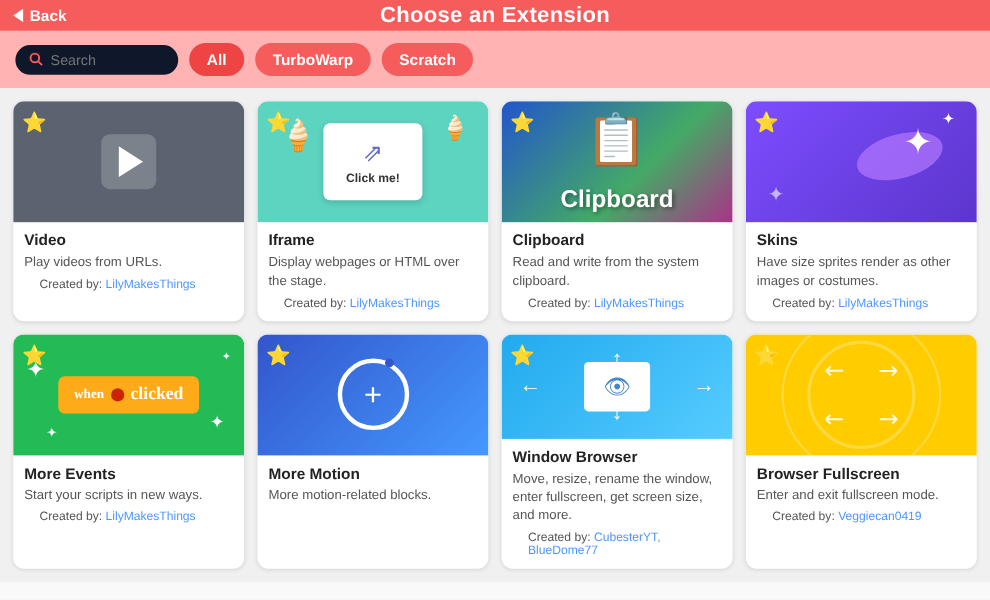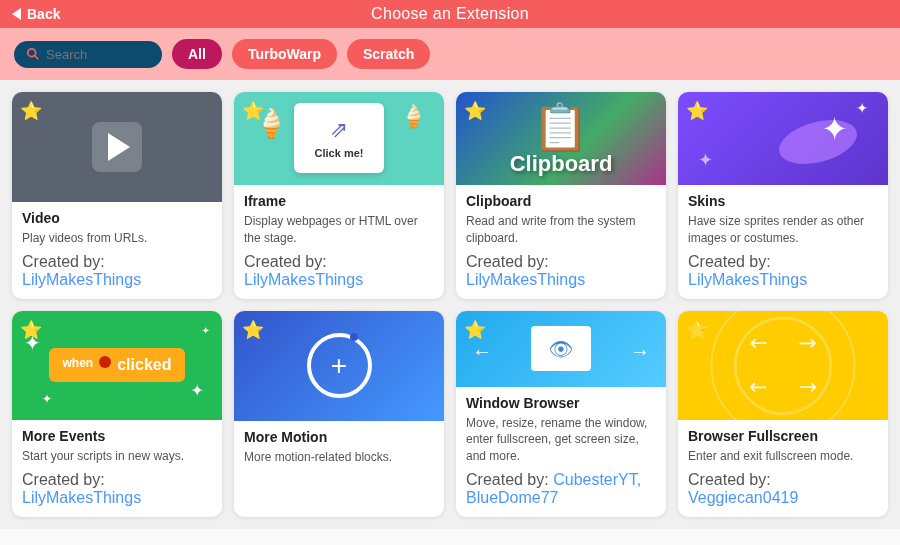--- a/index.html
+++ b/index.html
@@ -9,22 +9,22 @@
     .header {
       background: #f75c5c;
       height: 28px;
       display: flex;
       align-items: center;
       justify-content: center;
       position: relative;
     }
     .header-title {
       color: white;
-      font-size: 16px;
-      font-weight: 400;
+      font-size: 20px;
+      font-weight: 700;
       letter-spacing: 0.3px;
     }
     .back-btn {
       position: absolute;
       left: 12px;
       display: flex;
       align-items: center;
       gap: 6px;
       color: white;
       font-size: 14px;
@@ -46,21 +46,21 @@
       background: #ffb3b3;
       height: 52px;
       display: flex;
       align-items: center;
       padding: 0 14px;
       gap: 10px;
     }
     .search-box {
       display: flex;
       align-items: center;
-      background: #0c4a6e;
+      background: #0f172a;
       border-radius: 20px;
       padding: 6px 12px;
       gap: 6px;
       width: 148px;
     }
     .search-icon-svg {
       width: 14px;
       height: 14px;
       color: #f75c5c;
     }
@@ -74,21 +74,21 @@
     }
     .filter-btn {
       border: none;
       border-radius: 20px;
       padding: 7px 16px;
       font-size: 14px;
       font-weight: 600;
       cursor: pointer;
     }
     .filter-btn.active-all {
-      background: #be185d;
+      background: #ef4444;
       color: white;
     }
     .filter-btn.active-scratch {
       background: #f75c5c;
       color: white;
     }
     .filter-btn.active-turbowarp {
       background: #f75c5c;
       color: white;
     }
@@ -142,22 +142,23 @@
     }
 
     .card-desc {
       font-size: 12px;
       color: #555;
       line-height: 1.4;
       margin-bottom: 6px;
     }
 
     .card-creator {
-      font-size: 16px;
+      font-size: 11px;
       color: #555;
+      margin-left: 14px;
     }
 
     .card-creator a {
       color: #4c97ff;
       text-decoration: none;
     }
 
     
     .bg-video {
       background: #5c6370;
@@ -266,27 +267,28 @@
       display: flex;
       align-items: center;
       justify-content: center;
       overflow: hidden;
     }
     .when-clicked-block {
       background: #ffab19;
       border-radius: 6px;
       padding: 8px 14px;
       display: flex;
-      align-items: flex-start;
+      align-items: center;
       gap: 6px;
       font-size: 13px;
       font-weight: 700;
       color: white;
       position: relative;
       z-index: 1;
+      font-family: Liberation Serif, serif;
     }
     .red-dot {
       width: 12px;
       height: 12px;
       background: #cc2200;
       border-radius: 50%;
     }
 
     .bg-motion {
       background: linear-gradient(135deg, #3355cc 0%, #4499ff 100%);

